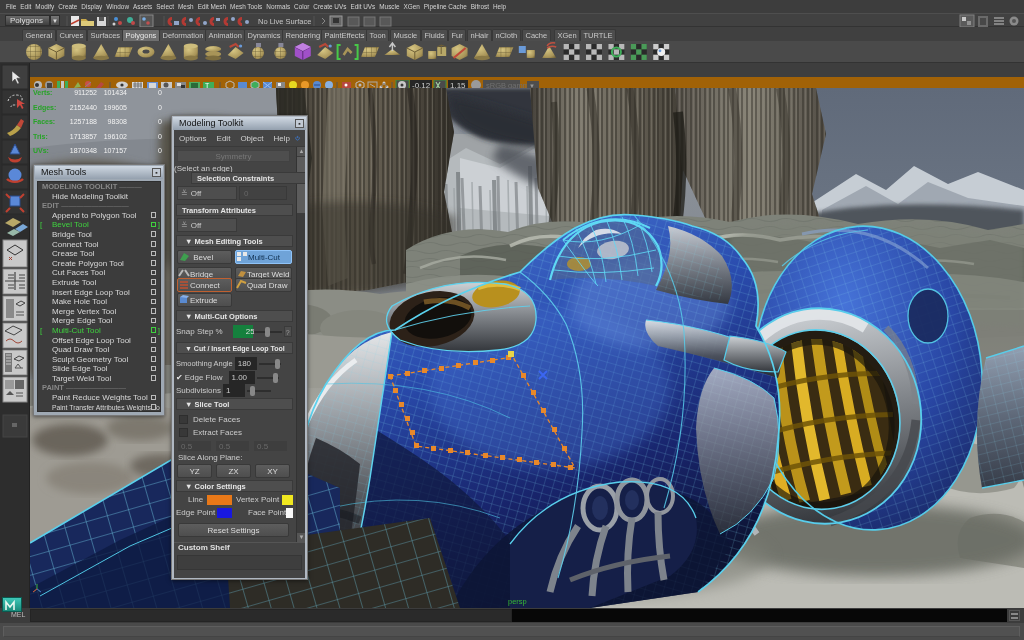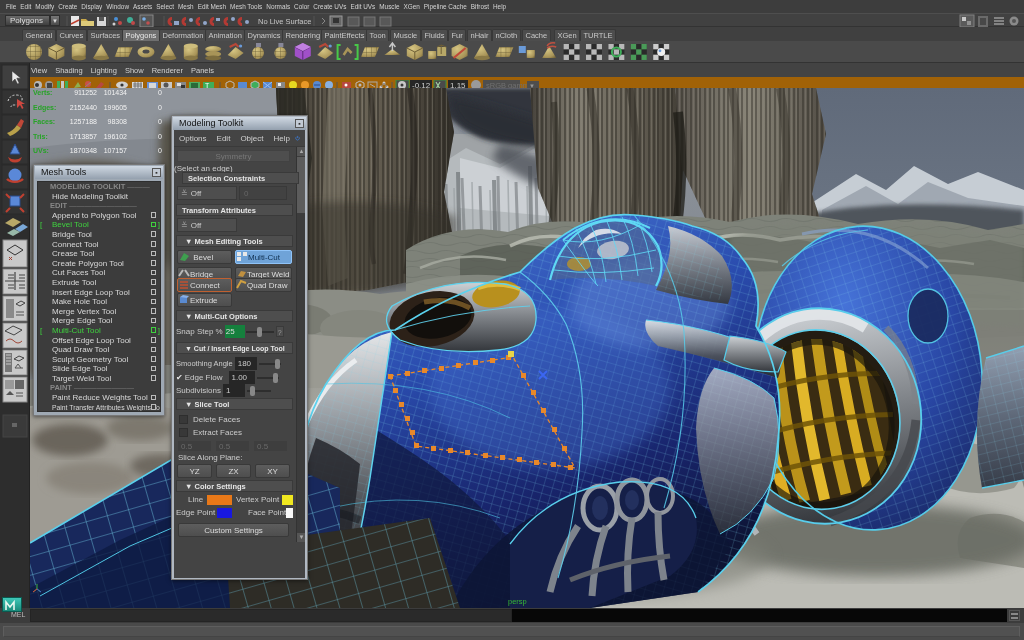--- a/index.html
+++ b/index.html
@@ -44,21 +44,21 @@
   
   .fpanel { position:absolute; border:1px solid #777; box-shadow:0 1px 4px rgba(0,0,0,.5); }
   .ftitle { height:13px; background:linear-gradient(#cfd8e2,#94a0ae); color:#111;
     font-size:9px; line-height:13px; padding-left:6px; position:relative; }
   .fclose { position:absolute; right:2px; top:2px; width:9px; height:9px; border:1px solid #555;
     background:#c2cad4; font-size:7px; line-height:8px; text-align:center; color:#333; }
   
   #meshtools { left:33px; top:164px; width:132px; height:252px; background:#9fa9b4; padding:1px; }
   #mtbody { position:absolute; left:3px; top:16px; width:124px; height:231px; background:#3c3c3c;
     border:1px solid #2e2e2e; font-size:8px; color:#d8d8d8; overflow:hidden; }
-  .mtsec { color:#888; font-weight:bold; font-size:7.5px; padding-left:12px; height:9.6px; line-height:9.6px; white-space:nowrap; overflow:hidden;}
+  .mtsec { color:#888; font-weight:bold; font-size:7.5px; padding-left:4px; height:9.6px; line-height:9.6px; white-space:nowrap; overflow:hidden;}
   .mtitem { height:9.6px; line-height:9.6px; padding-left:14px; position:relative; font-size:8px; white-space:nowrap; }
   .mtitem .cb { position:absolute; right:4px; top:1.5px; width:5.5px; height:5.5px;
     border:1px solid #bbb; background:#3c3c3c; }
   .mtitem.green { color:#3fd23f; }
   .mtitem.green .cb { border-color:#3fd23f; }
   
   #modtk { left:171px; top:115px; width:137px; height:465px; background:#b0b8c2; padding:1px; }
   #tkbody { position:absolute; left:2px; top:14px; width:131px; height:448px; background:#444;
     font-size:8px; color:#ccc; overflow:hidden; }
   #tkbody .row { white-space:nowrap; }
@@ -359,28 +359,20 @@
           <rect x="5" y="317" width="9" height="9" fill="#999"></rect>
           <rect x="15" y="317" width="9" height="9" fill="#666"></rect>
           <path d="M6 332 l4 -4 4 4 z" fill="#555"></path>
           <path d="M16 330 h7 m-7 3 h7" stroke="#555"></path>
           <rect x="3" y="352" width="24" height="22" fill="#3a3a3a" stroke="#444"></rect>
           <rect x="12" y="360" width="5" height="4" fill="#666"></rect>
         </g>
     </svg>
   </div>
   <div id="viewport" class="abs">
-    <div id="panelmenu">
-        <span>View</span>
-        <span>Shading</span>
-        <span>Lighting</span>
-        <span>Show</span>
-        <span>Renderer</span>
-        <span>Panels</span>
-      </div>
     <div id="paneltools">
       <svg width="994" height="11" viewBox="0 0 994 11">
         <g>
           <circle cx="8" cy="5" r="4" fill="#b8b8b8"></circle>
             <circle cx="7" cy="5" r="2" fill="#333"></circle>
           <circle cx="19" cy="5" r="4" fill="#989898"></circle>
             <rect x="17" y="3" width="5" height="5" fill="#444"></rect>
           <rect x="27" y="1" width="3" height="8" fill="#3fae5a"></rect>
             <rect x="31" y="1" width="3" height="8" fill="#c8c8c8"></rect>
             <rect x="35" y="1" width="3" height="8" fill="#3fae5a"></rect>
@@ -843,21 +835,21 @@
       </div>
       <div style="position:relative;height:396px;border-top:1px solid #3a3a3a">
         <div style="position:absolute;right:0;top:0;width:9px;height:100%;background:#3c3c3c;border-left:1px solid #333">
           <div style="position:absolute;top:0;width:9px;height:9px;background:#555;color:#aaa;font-size:6px;text-align:center;line-height:9px">▲</div>
           <div style="position:absolute;top:10px;width:9px;height:56px;background:#5c5c5c"></div>
           <div style="position:absolute;bottom:0;width:9px;height:9px;background:#555;color:#aaa;font-size:6px;text-align:center;line-height:9px">▼</div>
         </div>
         <div style="position:absolute;left:0;top:0;width:121px;height:100%">
           <div class="abs" style="left:3px;top:3px;width:113px;height:12px;background:#4e4e4e;border:1px solid #424242;color:#777;text-align:center;line-height:11px">Symmetry</div>
           <div class="abs" style="left:0;top:17px;width:121px;text-align:left;color:#ccc">(Select an edge)</div>
-          <div class="tkhead abs" style="left:8px;top:25px;width:117px;padding-left:5px">Selection Constraints</div>
+          <div class="tkhead abs" style="left:17px;top:25px;width:117px;padding-left:5px">Selection Constraints</div>
           <div class="abs row" style="left:3px;top:39px">
             <div style="width:60px;height:14px;background:#4e4e4e;border:1px solid #3a3a3a;line-height:13px"><span style="color:#999;padding:0 3px">≚</span>Off</div>
             <div style="width:48px;height:14px;background:#424242;border:1px solid #393939;color:#666;line-height:13px;padding-left:4px;margin-left:2px">0</div>
           </div>
           <div class="tkhead abs" style="left:2px;top:57px;width:117px;padding-left:5px">Transform Attributes</div>
           <div class="abs" style="left:3px;top:71px;width:60px;height:14px;background:#4e4e4e;border:1px solid #3a3a3a;line-height:13px"><span style="color:#999;padding:0 3px">≚</span>Off</div>
           <div class="tkhead abs" style="left:2px;top:88px;width:117px">▼&nbsp;Mesh Editing Tools</div>
           <div class="tkbtn abs" style="left:3px;top:103px;width:55px"><svg width="13" height="11" style="vertical-align:-2px">
                 <path d="M2 9 L6 2 L11 5 L7 10 Z" fill="#3f9e4f"></path>
               </svg> Bevel</div>
@@ -878,21 +870,21 @@
           <div class="tkbtn abs" style="left:61px;top:131px;width:57px"><svg width="11" height="11" style="vertical-align:-2px">
                 <path d="M1 9 l4 -7 5 2" stroke="#d0a040" fill="none" stroke-width="2"></path>
               </svg>Quad Draw</div>
           <div class="tkbtn abs" style="left:3px;top:146px;width:55px"><svg width="12" height="11" style="vertical-align:-2px">
                 <rect x="2" y="3" width="7" height="6" fill="#5a8ad0"></rect>
                 <path d="M2 3 l3 -2 6 1 -2 2" fill="#88b0e8"></path>
               </svg>Extrude</div>
           <div class="tkhead abs" style="left:2px;top:163px;width:117px">▼&nbsp;Multi-Cut Options</div>
           <div class="abs row" style="left:2px;top:178px;color:#ccc">
             <span>Snap Step %</span>
-            <span style="width:20px;height:13px;background:#15803d;color:#ddd;margin-left:2px;padding-left:1px;line-height:13px">25</span>
+            <span style="width:20px;height:13px;background:#15803d;color:#ddd;margin-left:10px;padding-left:13px;line-height:13px">25</span>
             <svg width="30" height="12" style="margin-left:1px">
                 <rect x="0" y="5" width="28" height="2" fill="#2e2e2e"></rect>
                 <rect x="11" y="1" width="5" height="10" rx="2" fill="#888"></rect>
               </svg>
             <span style="width:8px;height:11px;background:#4e4e4e;border:1px solid #3a3a3a;color:#999;font-size:7px;text-align:center;line-height:11px">?</span>
           </div>
           <div class="tkhead abs" style="left:2px;top:195px;width:117px;font-size:7px">▼&nbsp;Cut / Insert Edge Loop Tool</div>
           <div class="abs row" style="left:2px;top:210px;color:#ccc;font-size:7.5px">
             <span>Smoothing Angle</span>
             <span style="width:22px;height:13px;background:#262626;margin-left:2px;padding-left:3px;line-height:13px;font-size:8px">180</span>
@@ -936,22 +928,26 @@
           <div class="abs" style="left:0;top:348px;width:140px;height:26px;color:#ccc">
             <span class="abs" style="left:14px;top:0">Line</span>
               <span class="abs" style="left:33px;top:0;width:25px;height:10px;background:#e87818"></span>
             <span class="abs" style="left:62px;top:0">Vertex Point</span>
               <span class="abs" style="left:108px;top:0;width:11px;height:10px;background:#f0e820"></span>
             <span class="abs" style="left:2px;top:13px">Edge Point</span>
               <span class="abs" style="left:43px;top:13px;width:15px;height:10px;background:#1818e0"></span>
             <span class="abs" style="left:74px;top:13px">Face Point</span>
               <span class="abs" style="left:112px;top:13px;width:7px;height:10px;background:#f8f8f8"></span>
           </div>
-          <div class="tkbtn abs" style="left:4px;top:376px;width:111px;text-align:center">Custom Settings</div>
+          <div class="tkbtn abs" style="left:4px;top:376px;width:111px;text-align:center">Reset Settings</div>
         </div>
+      </div>
+      <div style="position:relative;border-top:1px solid #555">
+        <div style="color:#e0e0e0;font-weight:bold;padding:0 4px;height:11px">Custom Shelf</div>
+        <div style="margin:1px 3px;height:15px;background:#3e3e3e;border:1px solid #363636"></div>
       </div>
     </div>
   </div>
   <div id="melbar" class="abs">
     <span style="position:absolute;left:11px;top:3px">MEL</span>
     <div class="abs" style="left:30px;top:1px;width:482px;height:13px;background:#2a2a2a;border:1px solid #242424"></div>
     <div class="abs" style="left:512px;top:1px;width:495px;height:13px;background:#070707"></div>
     <div class="abs" style="left:1009px;top:2px;width:11px;height:11px;background:#3a3a3a;border:1px solid #555">
       <div style="margin:2px 1px;height:2px;background:#888"></div>
         <div style="margin:2px 1px;height:2px;background:#888"></div>

